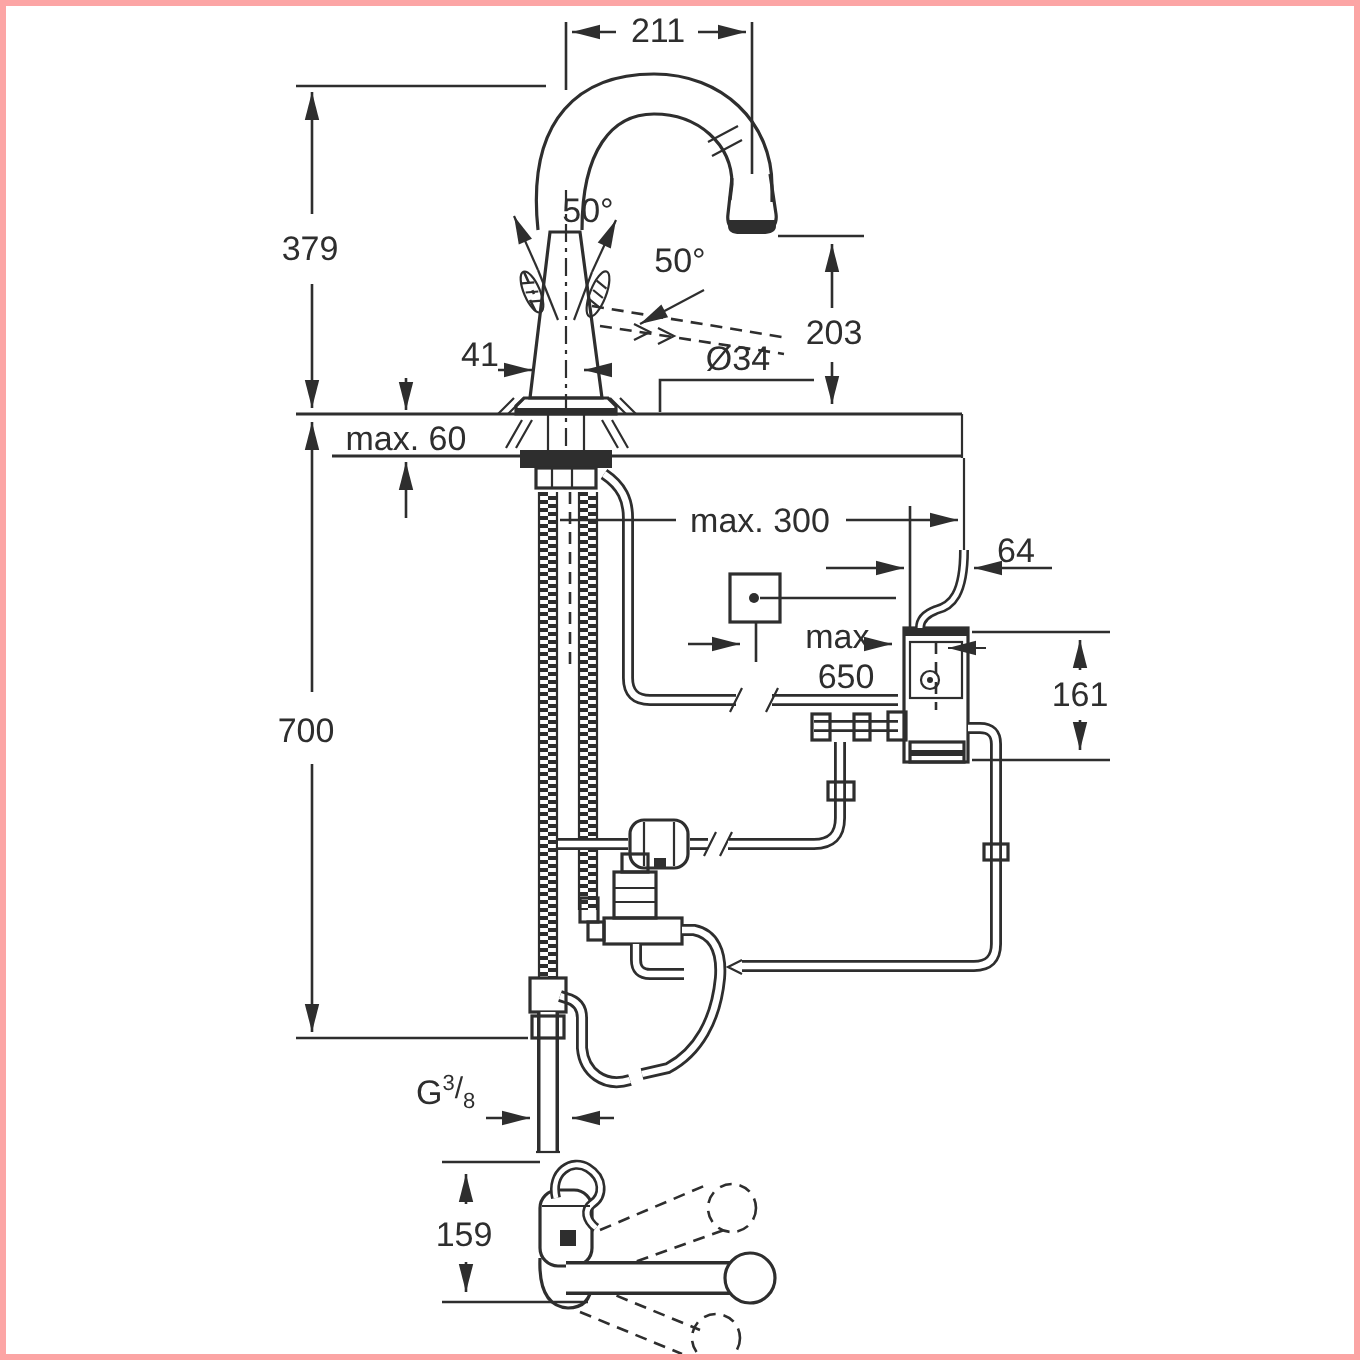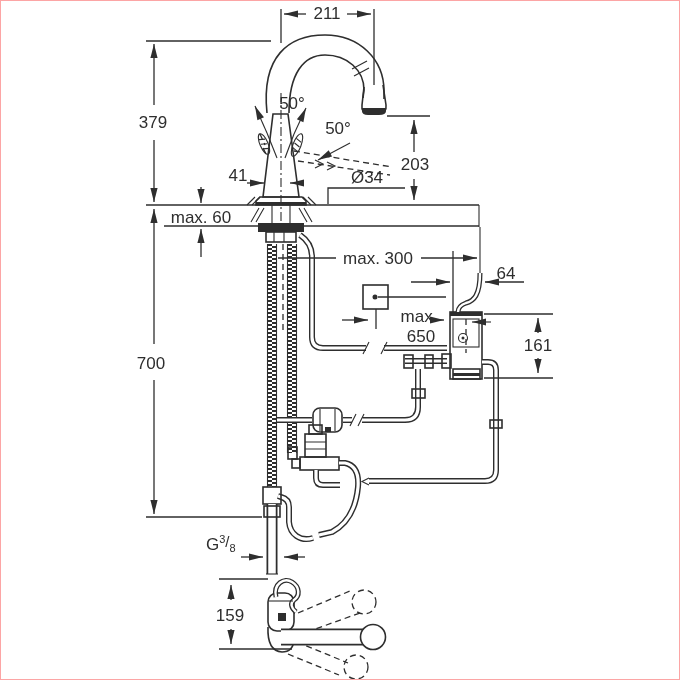--- a/index.html
+++ b/index.html
@@ -1,17 +1,17 @@
 <!DOCTYPE html>
 <html><head>
 <meta charset="utf-8">
 <style>
   html,body{margin:0;padding:0;background:#fff;}
   .canvas{position:relative;width:680px;height:680px;background:#fff;box-sizing:border-box;
-          border:1px solid #fca5a5;overflow:hidden;}
+          border:3px solid #fca5a5;overflow:hidden;}
   svg{display:block;}
   text{font-family:"Liberation Sans","DejaVu Sans",sans-serif;font-size:17px;fill:#2e2e2e;}
   .dimline{stroke:#2e2e2e;stroke-width:1.3;fill:none;}
   .outline{stroke:#2e2e2e;stroke-width:1.6;fill:none;}
   .thin{stroke:#2e2e2e;stroke-width:1.1;fill:none;}
   .tube6{stroke:#2e2e2e;stroke-width:6;fill:none;stroke-linecap:butt;}
   .tube6w{stroke:#ffffff;stroke-width:3.2;fill:none;stroke-linecap:butt;}
   .tube5{stroke:#2e2e2e;stroke-width:5;fill:none;}
   .tube5w{stroke:#ffffff;stroke-width:2.4;fill:none;}
   .pipe11{stroke:#2e2e2e;stroke-width:11;fill:none;}

